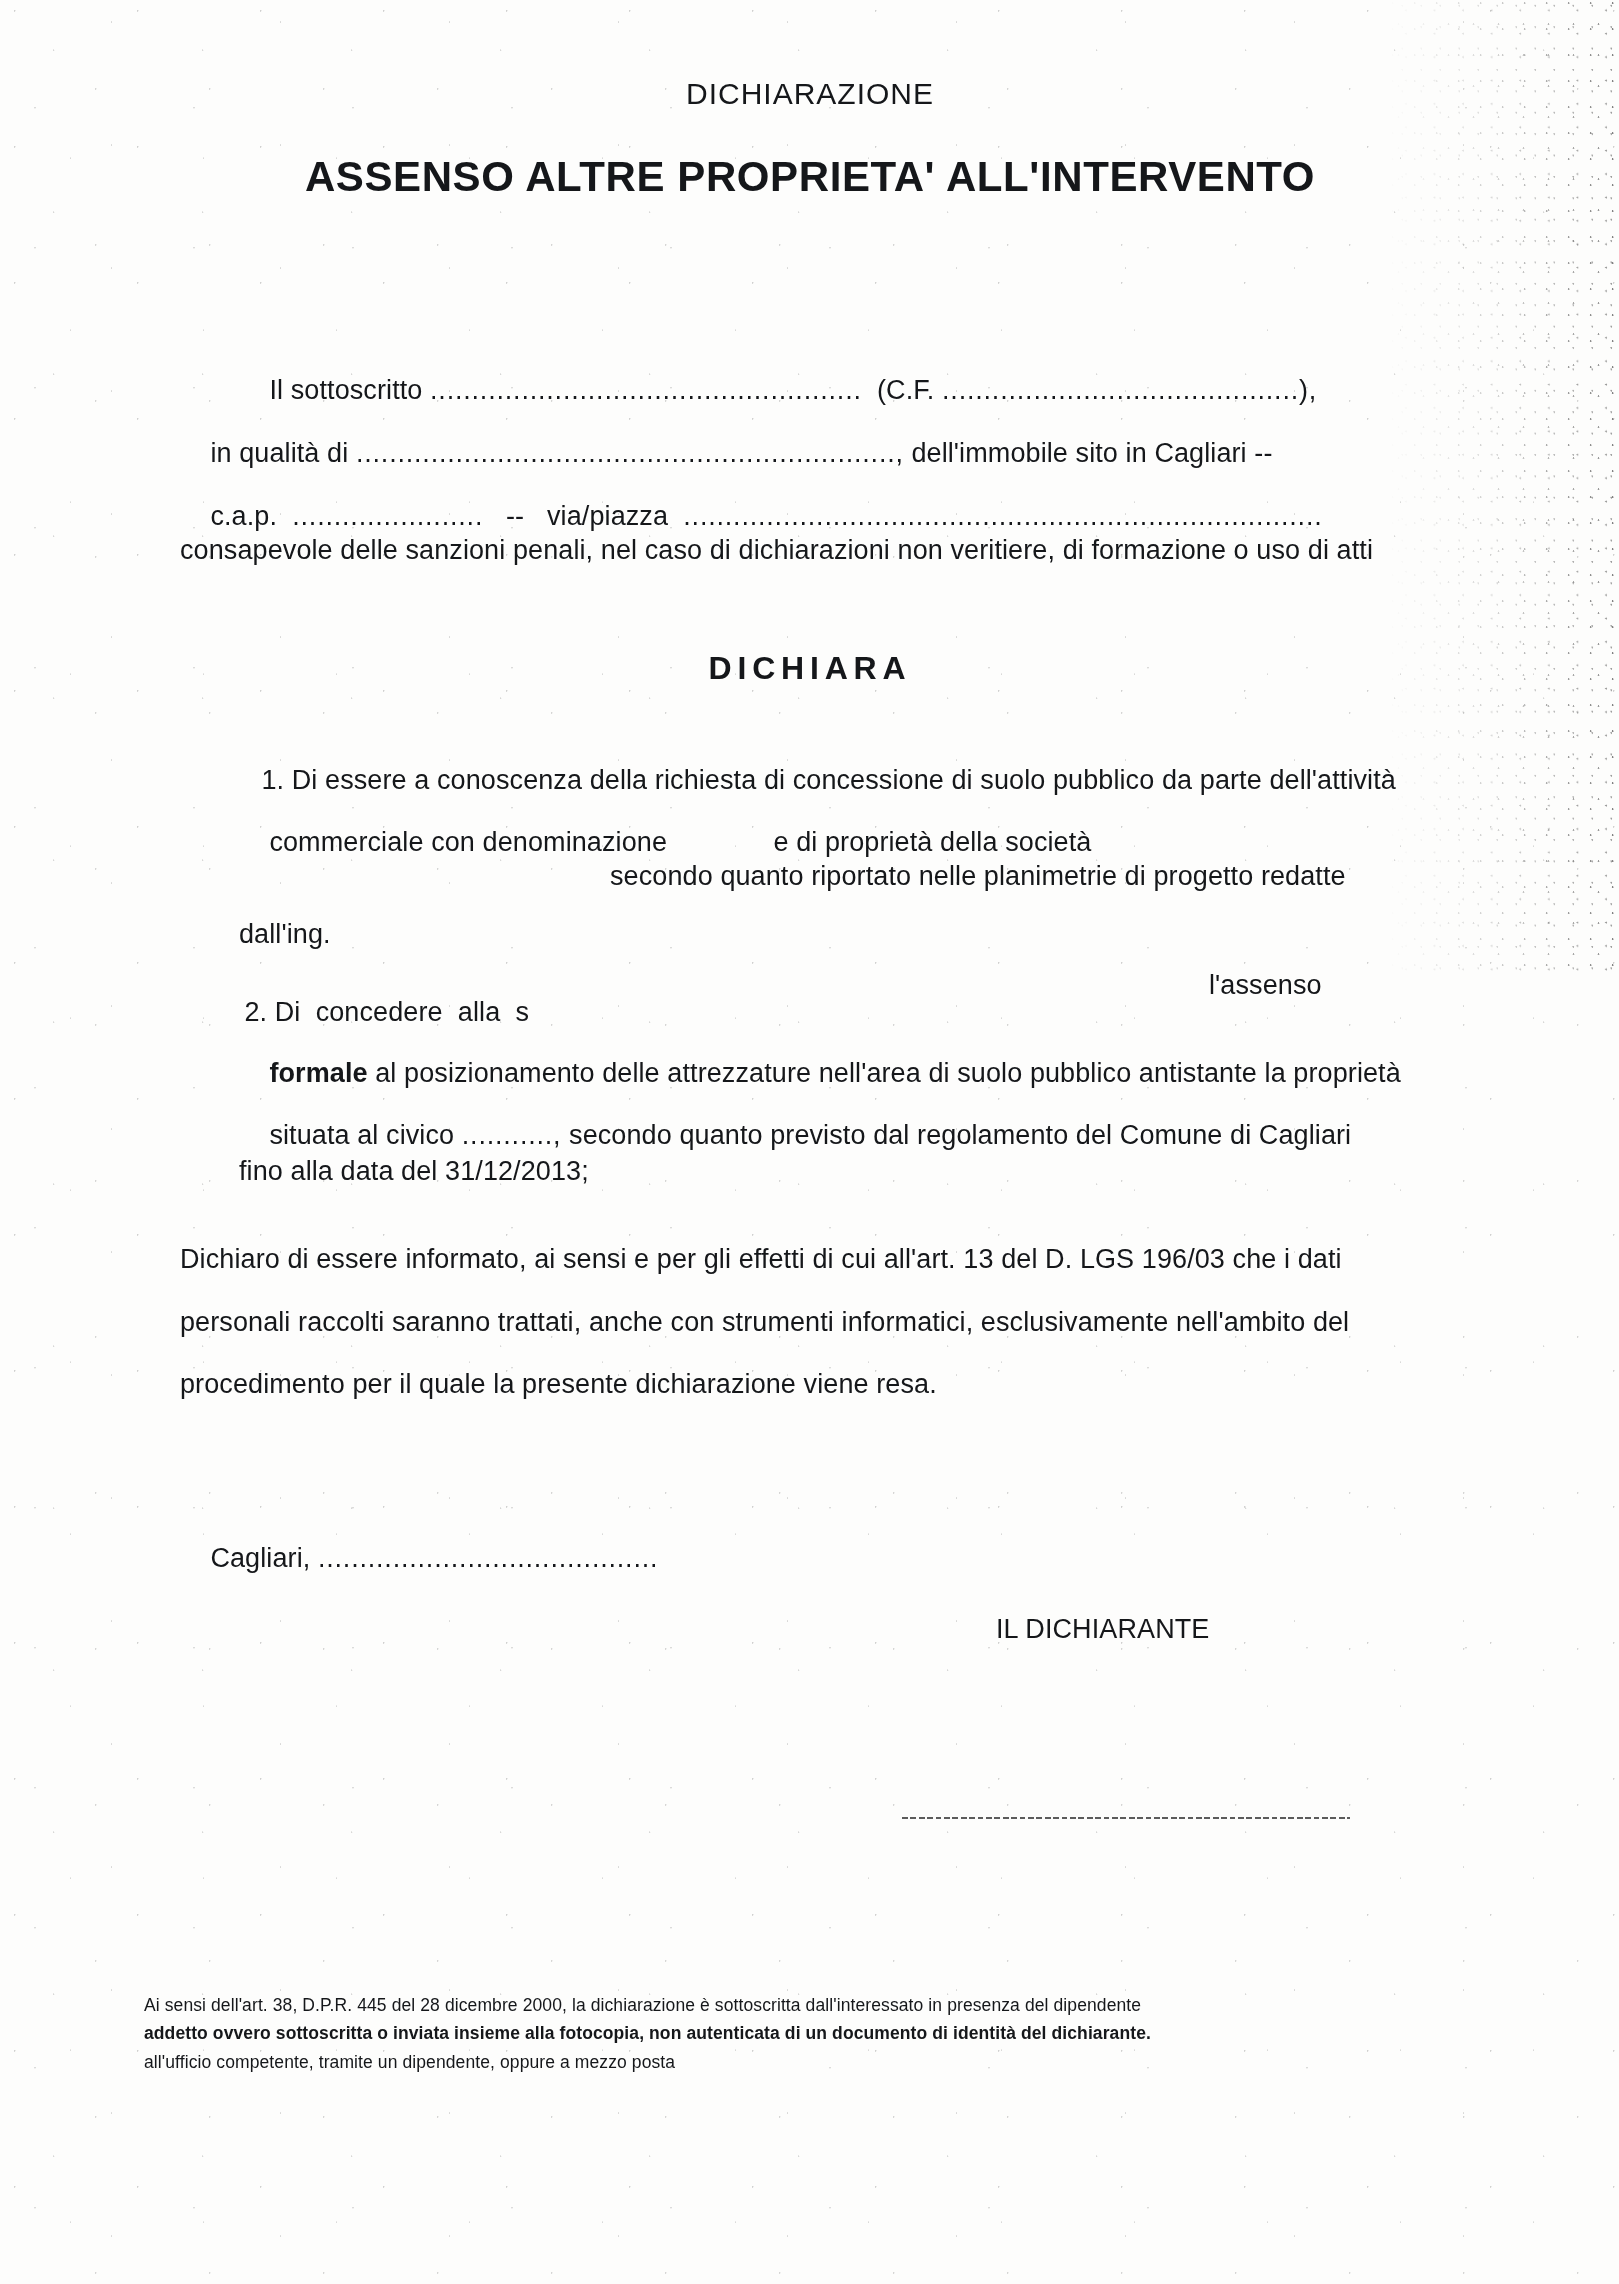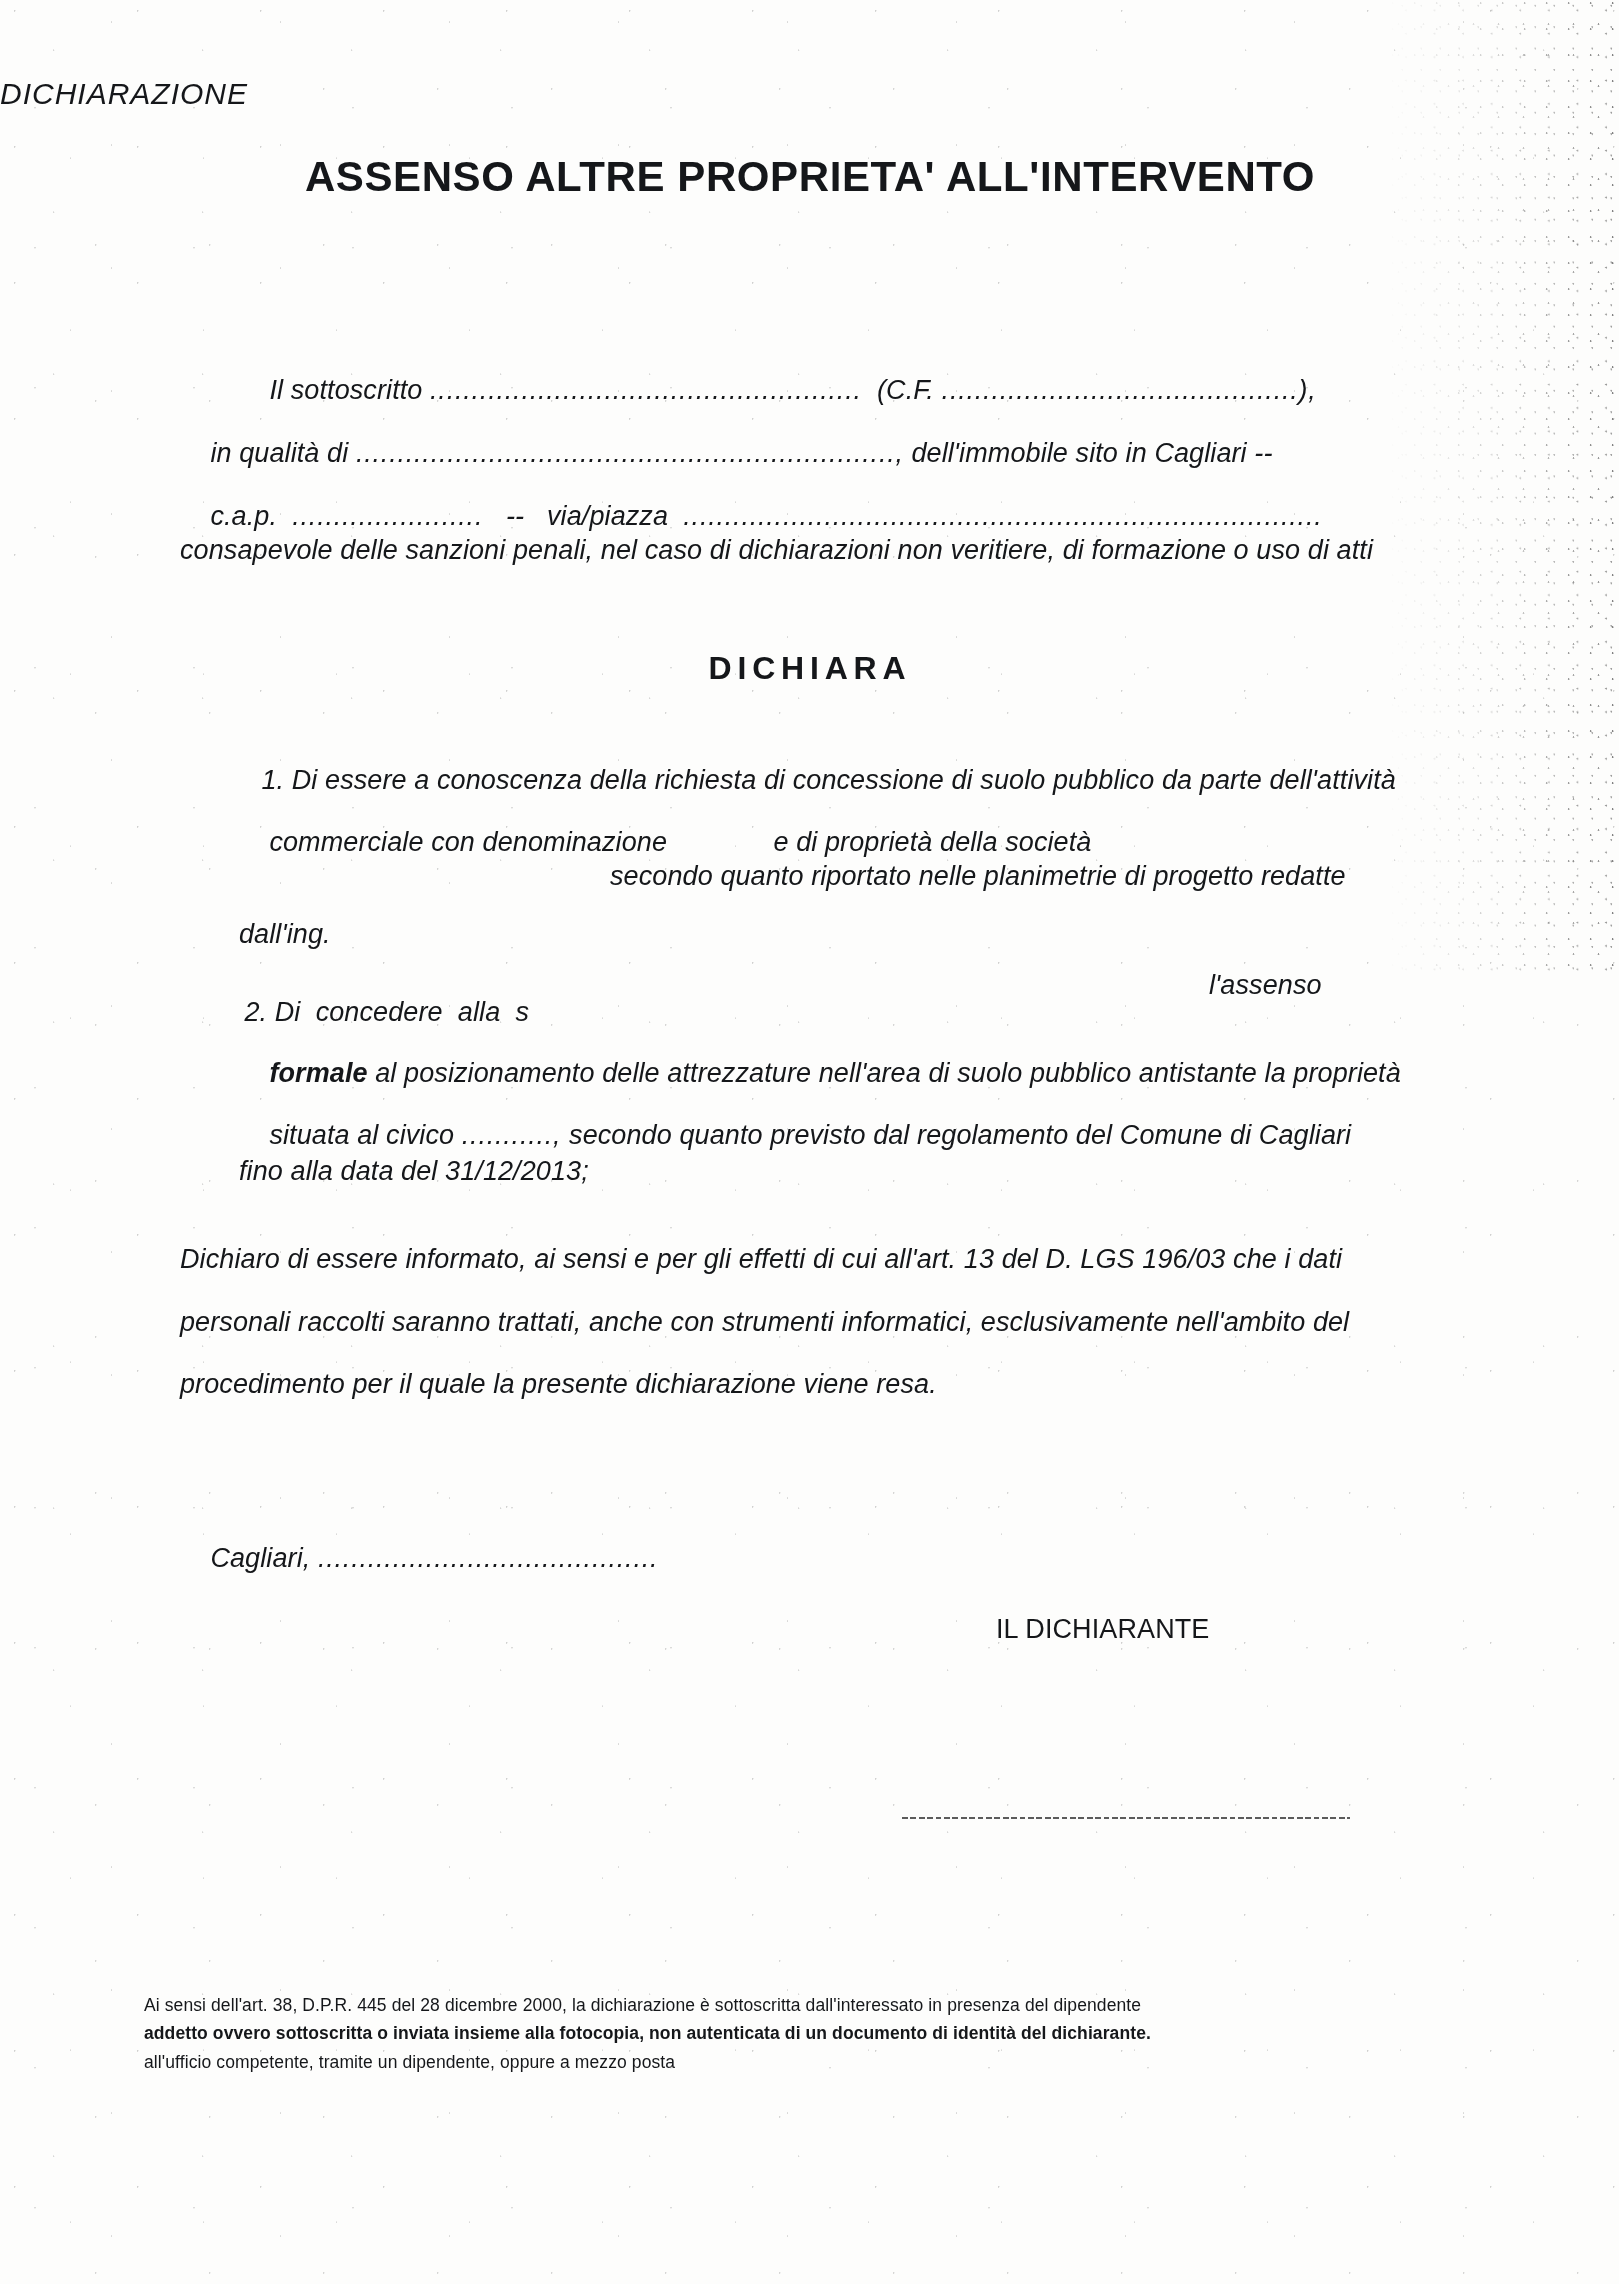--- a/index.html
+++ b/index.html
@@ -56,24 +56,24 @@
     white-space: pre;
     line-height: 1;
     color: #15171a;
     letter-spacing: 0.1px;
   }
 
   
   .h-dichiarazione {
     left: 0; right: 0;
     top: 79px;
+    text-align: center;
     font-size: 30px;
     letter-spacing: 1px;
     white-space: normal;
-    font-style: italic;
   }
   .h-title {
     left: 0; right: 0;
     top: 156px;
     text-align: center;
     font-size: 42px;
     font-weight: bold;
     letter-spacing: 0.6px;
     white-space: normal;
   }
@@ -84,21 +84,20 @@
     font-size: 32px;
     font-weight: bold;
     letter-spacing: 5.8px;
     white-space: normal;
   }
 
   
   .body-line {
     font-size: 27px;
     left: 180px;
-    font-style: italic;
   }
   .indent1 { left: 239px; }
 
   .dots {
     font-size: 27px;
     letter-spacing: 0.8px;
   }
   .bold { font-weight: bold; }
 
   

